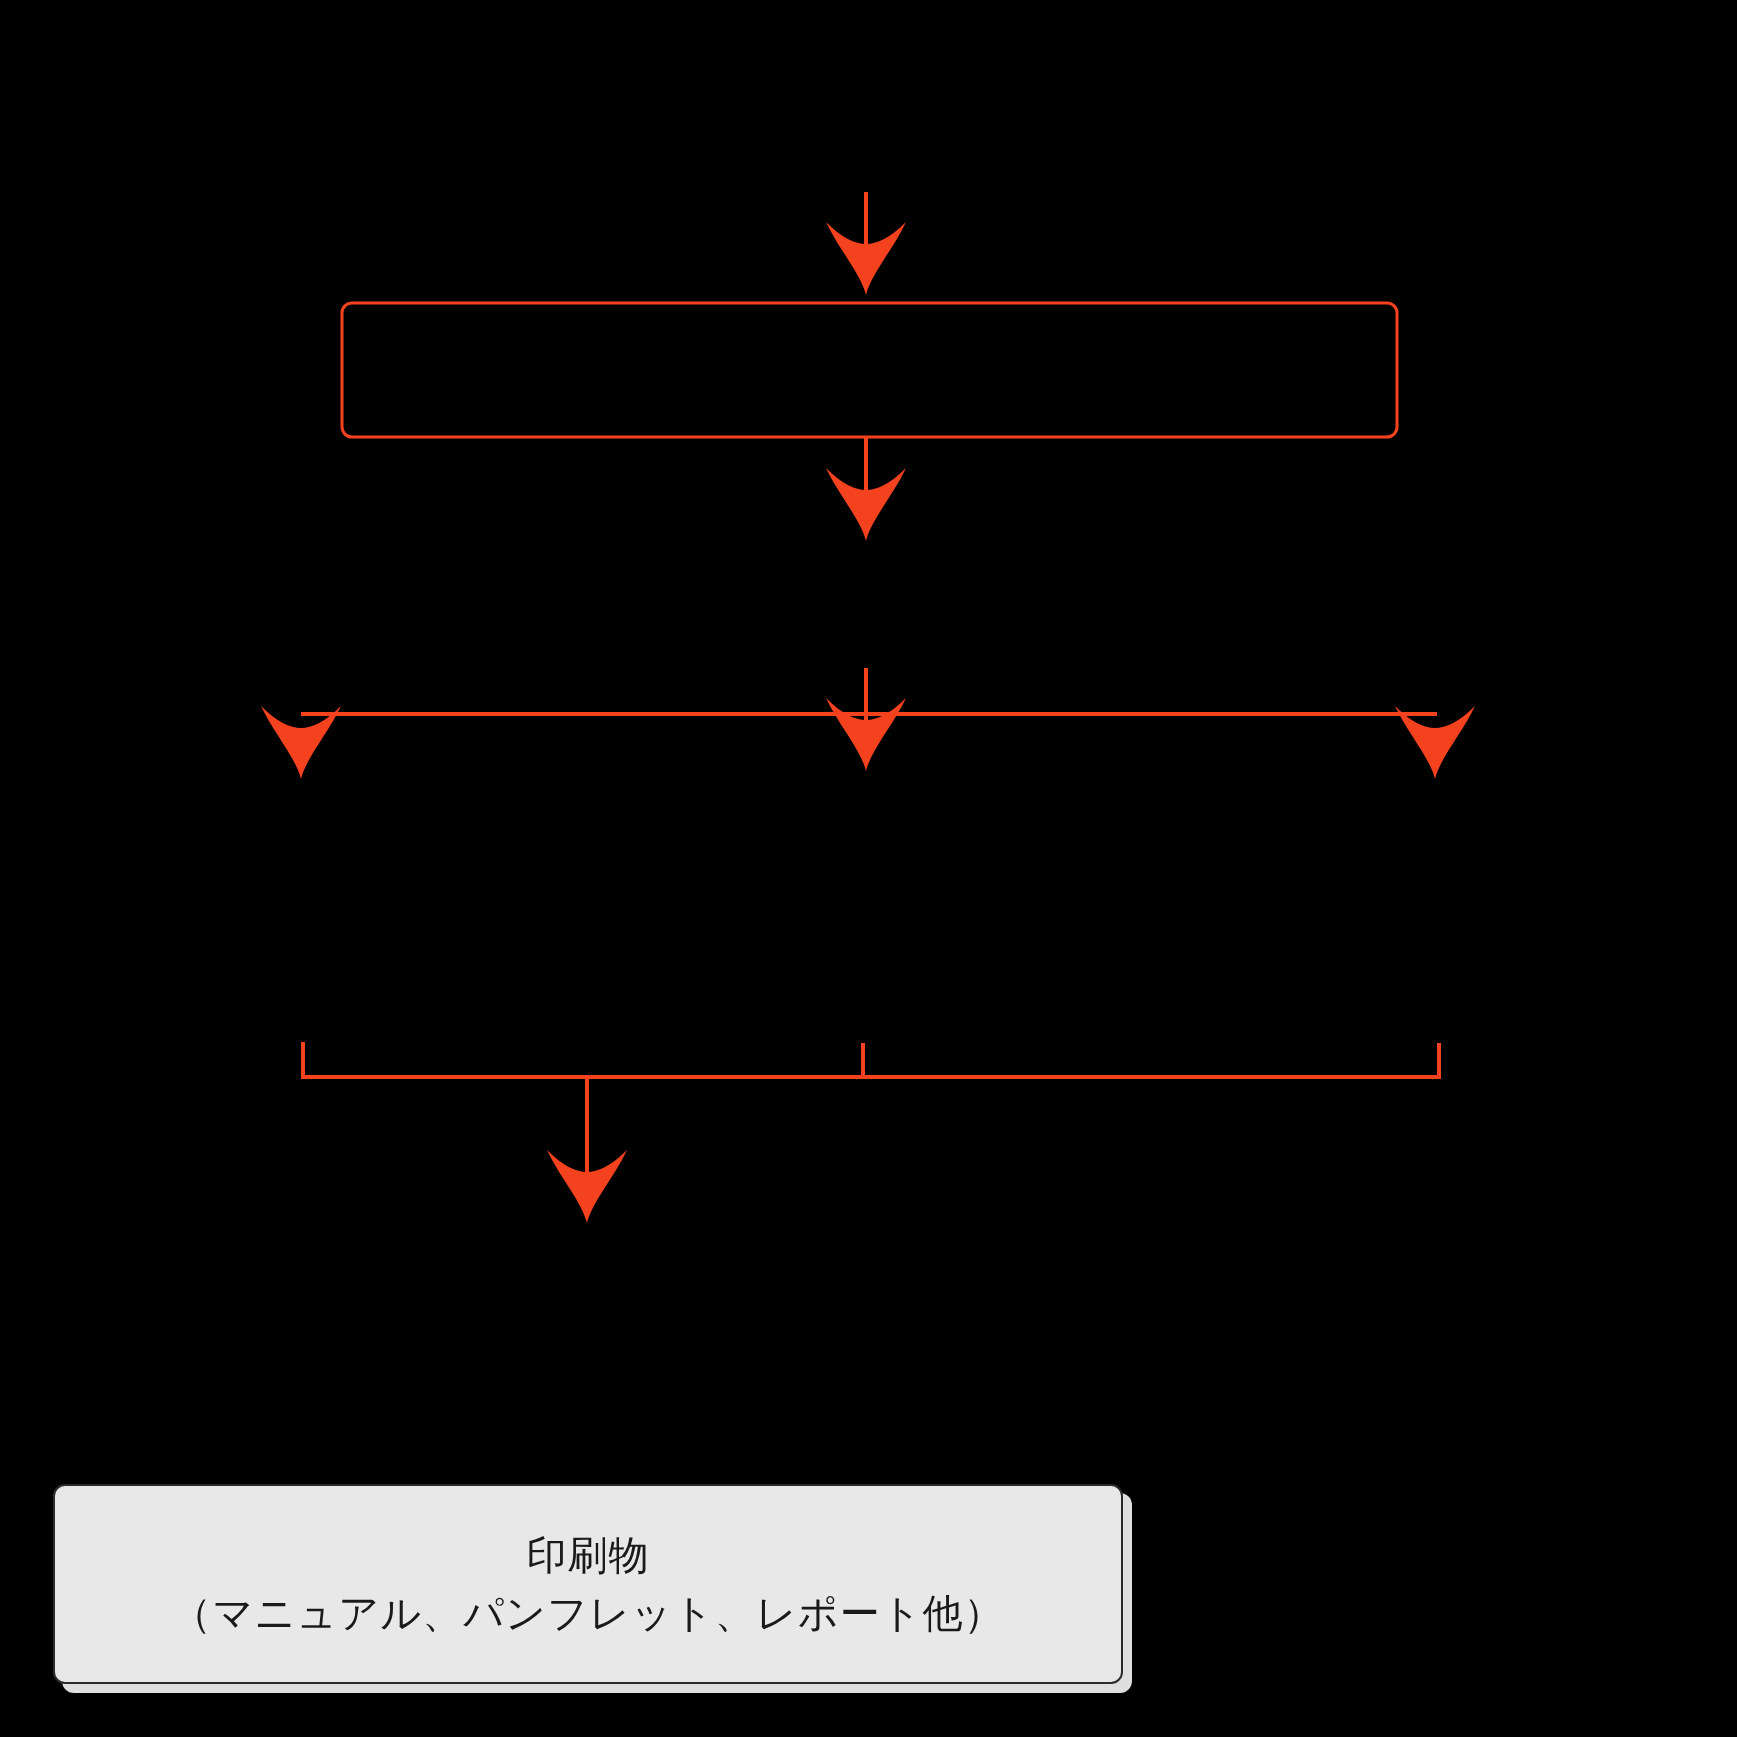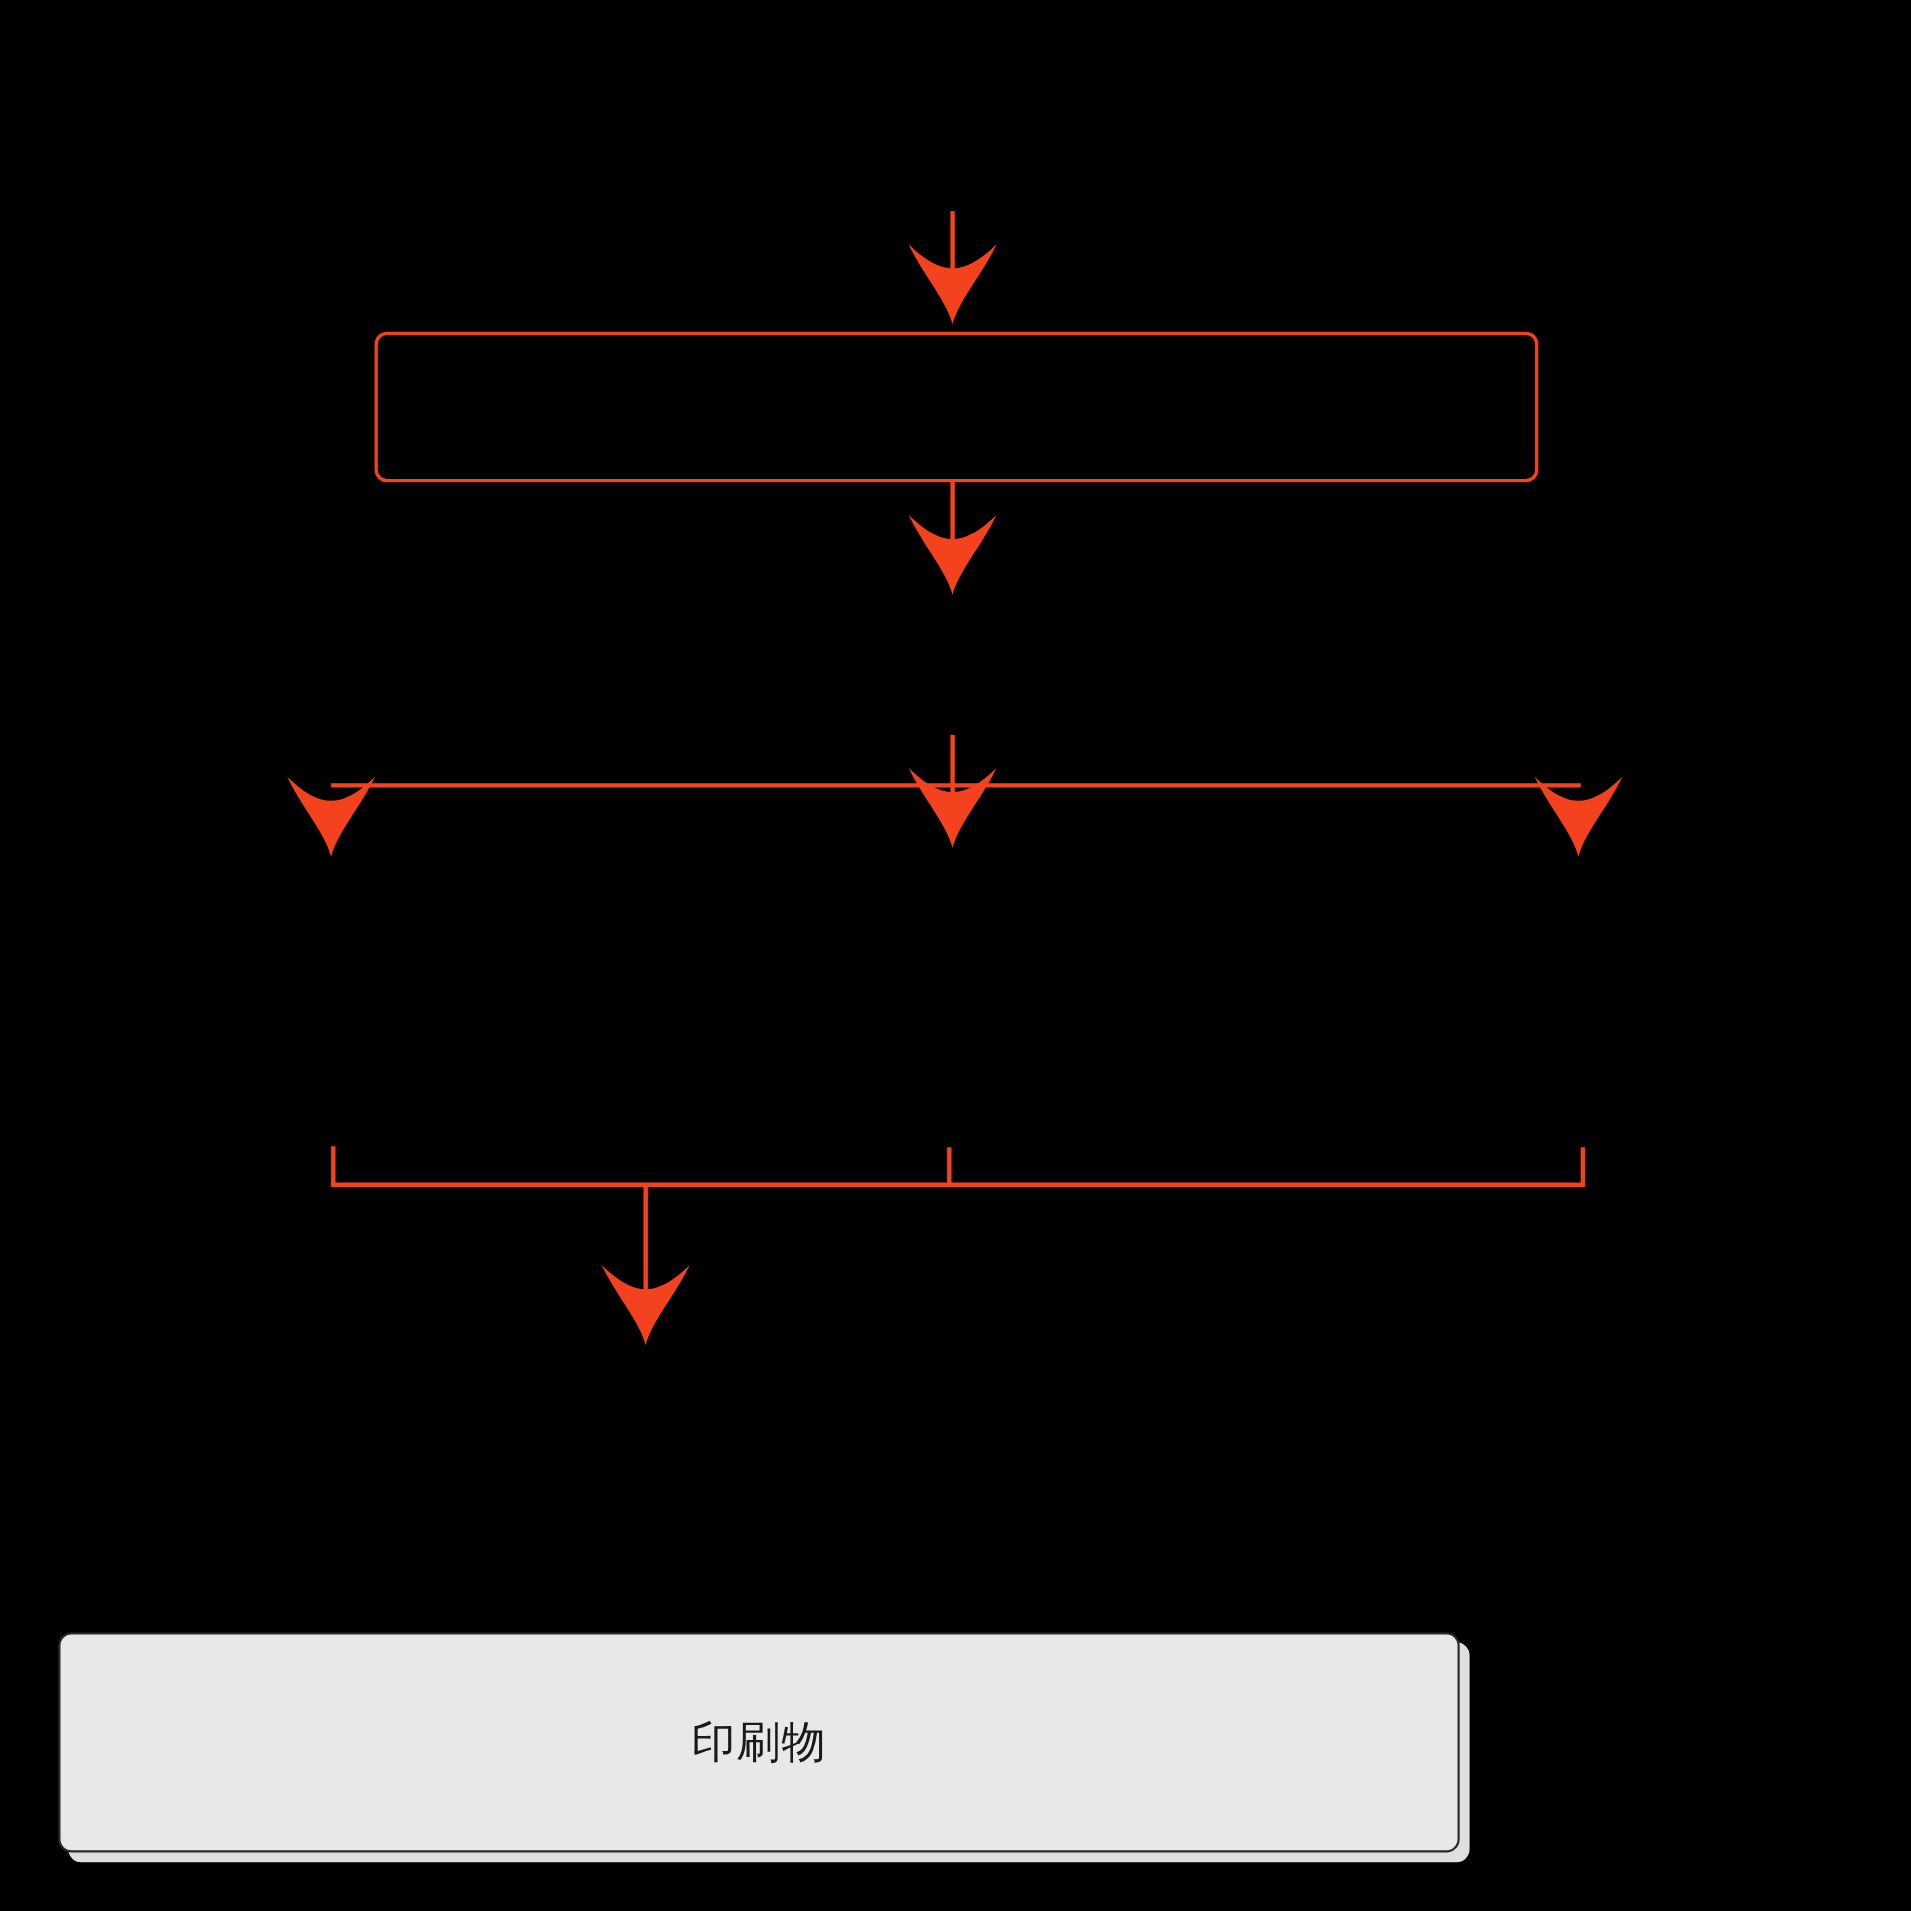--- a/index.html
+++ b/index.html
@@ -44,21 +44,21 @@
     fill: none;
   }
   .arrowhead {
     fill: var(--arrow-color);
     stroke: none;
   }
   .result-box {
     position: absolute;
     left: 53px;
     top: 1484px;
-    width: 1274px;
+    width: 1070px;
     height: 200px;
     background: var(--result-box-fill);
     border: 2px solid var(--result-box-border);
     border-radius: 12px;
     box-shadow: 9px 9px 0 0 var(--result-box-shadow);
     display: flex;
     flex-direction: column;
     align-items: center;
     justify-content: center;
     gap: 18px;
@@ -101,15 +101,16 @@
     <line class="connector" x1="863" y1="1043" x2="863" y2="1079"></line>
     <line class="connector" x1="1439" y1="1043" x2="1439" y2="1079"></line>
     <line class="connector" x1="301" y1="1077" x2="1441" y2="1077"></line>
 
     <line class="connector" x1="587" y1="1077" x2="587" y2="1175"></line>
     <use href="#arrow-down-head" class="arrowhead" x="547" y="1150"></use>
   </svg>
 
   <div class="result-box">
     <div class="result-line">印刷物</div>
+    <div class="result-line">（マニュアル、パンフレット、レポート他）</div>
   </div>
 
 </div>
 
 </body></html>

